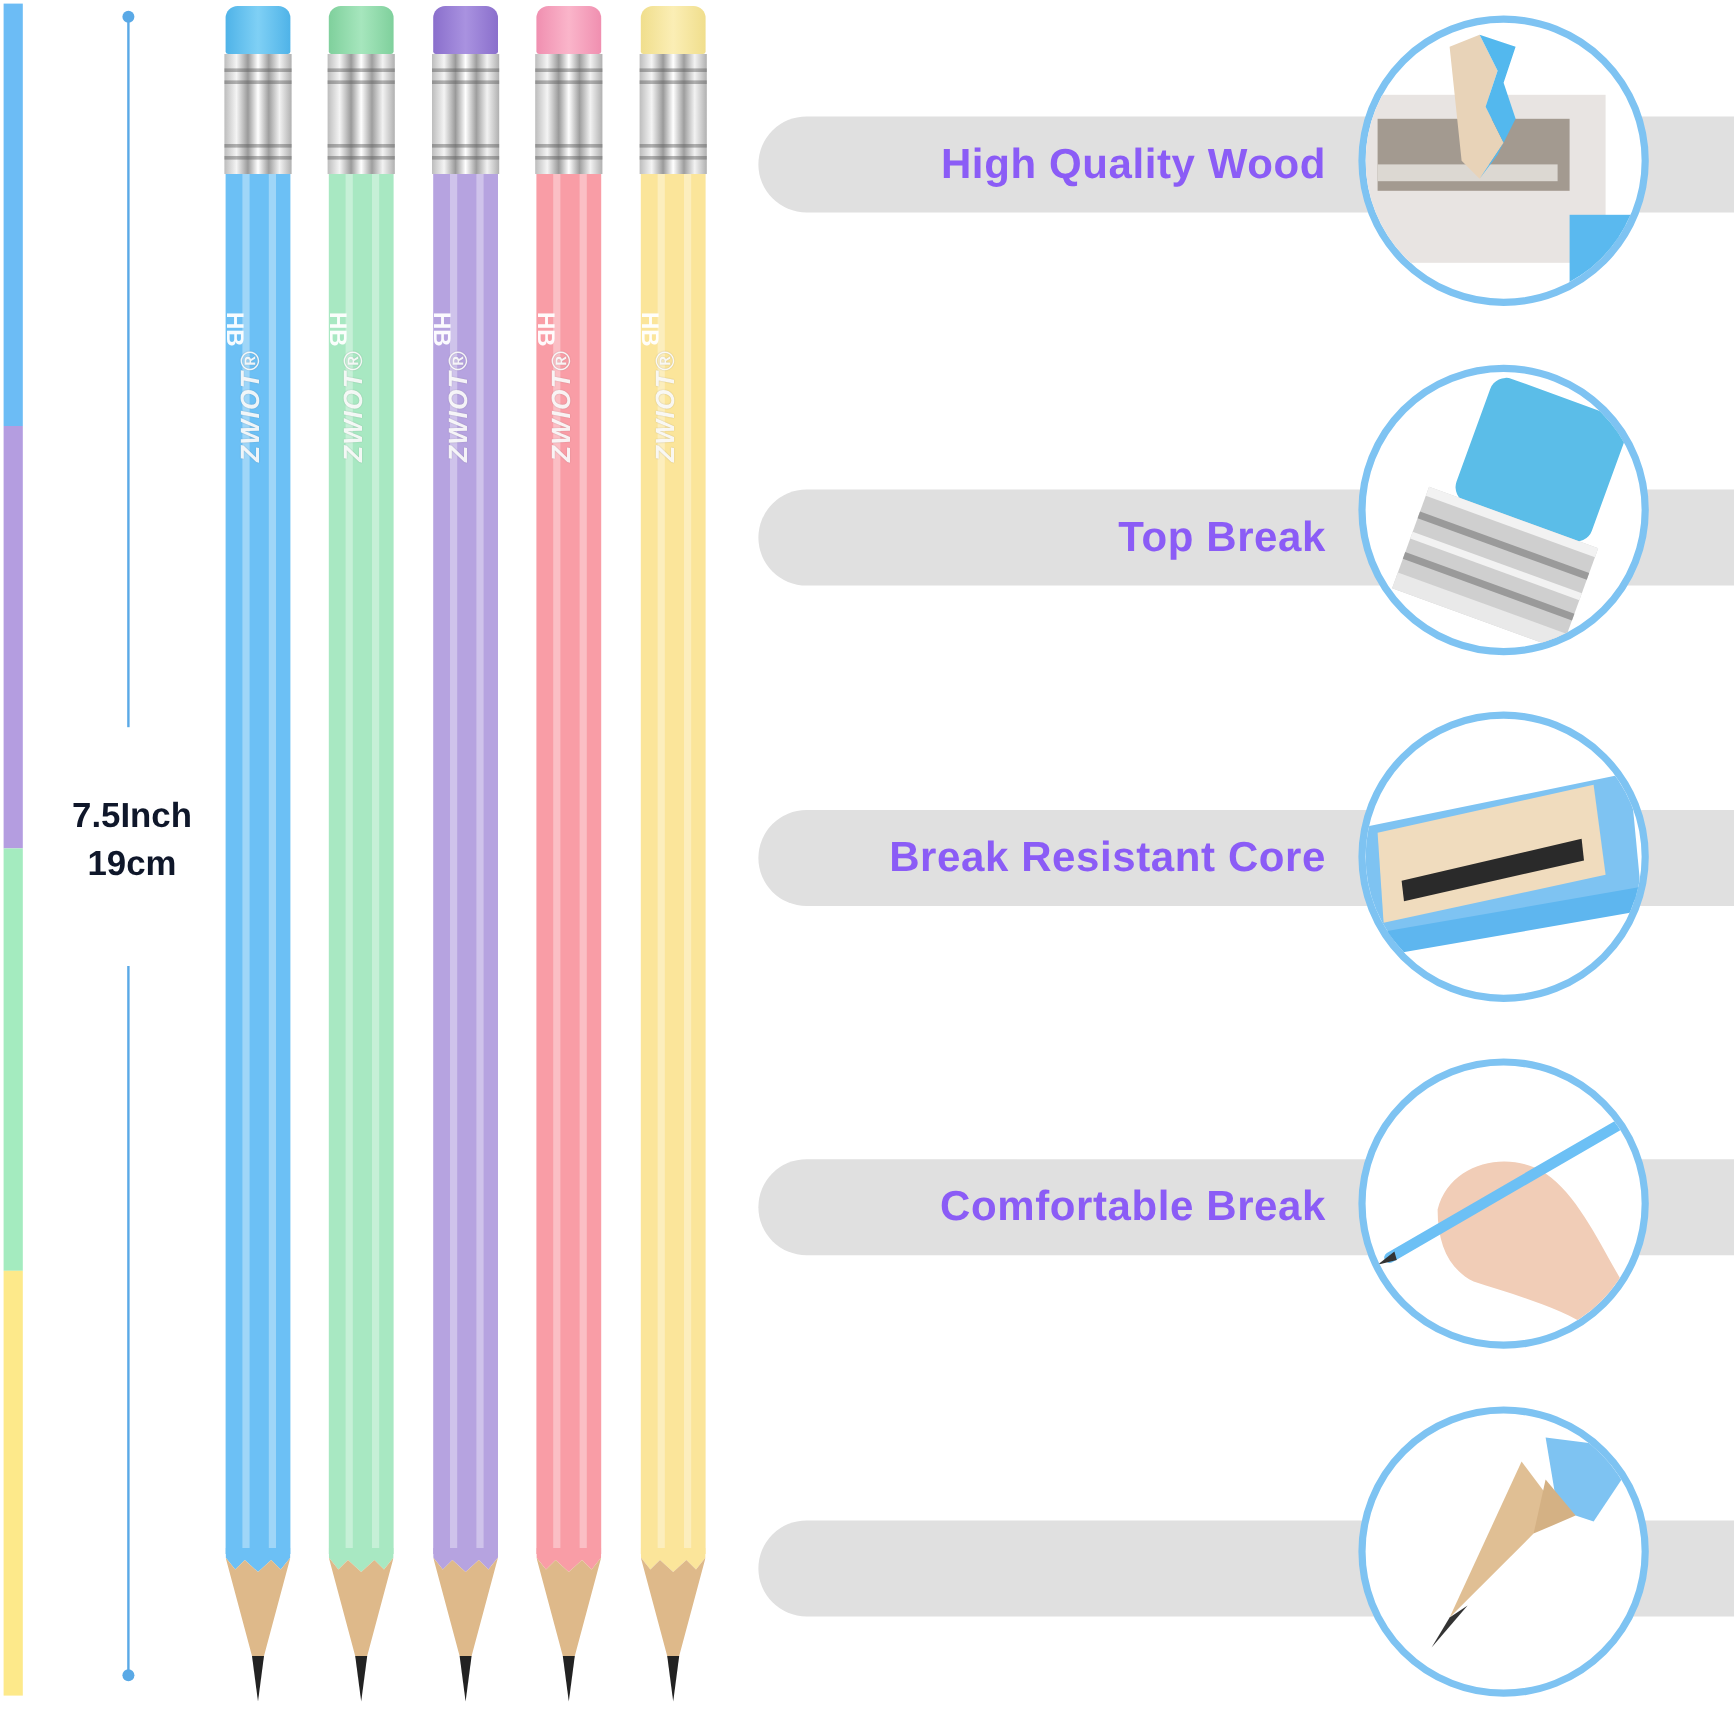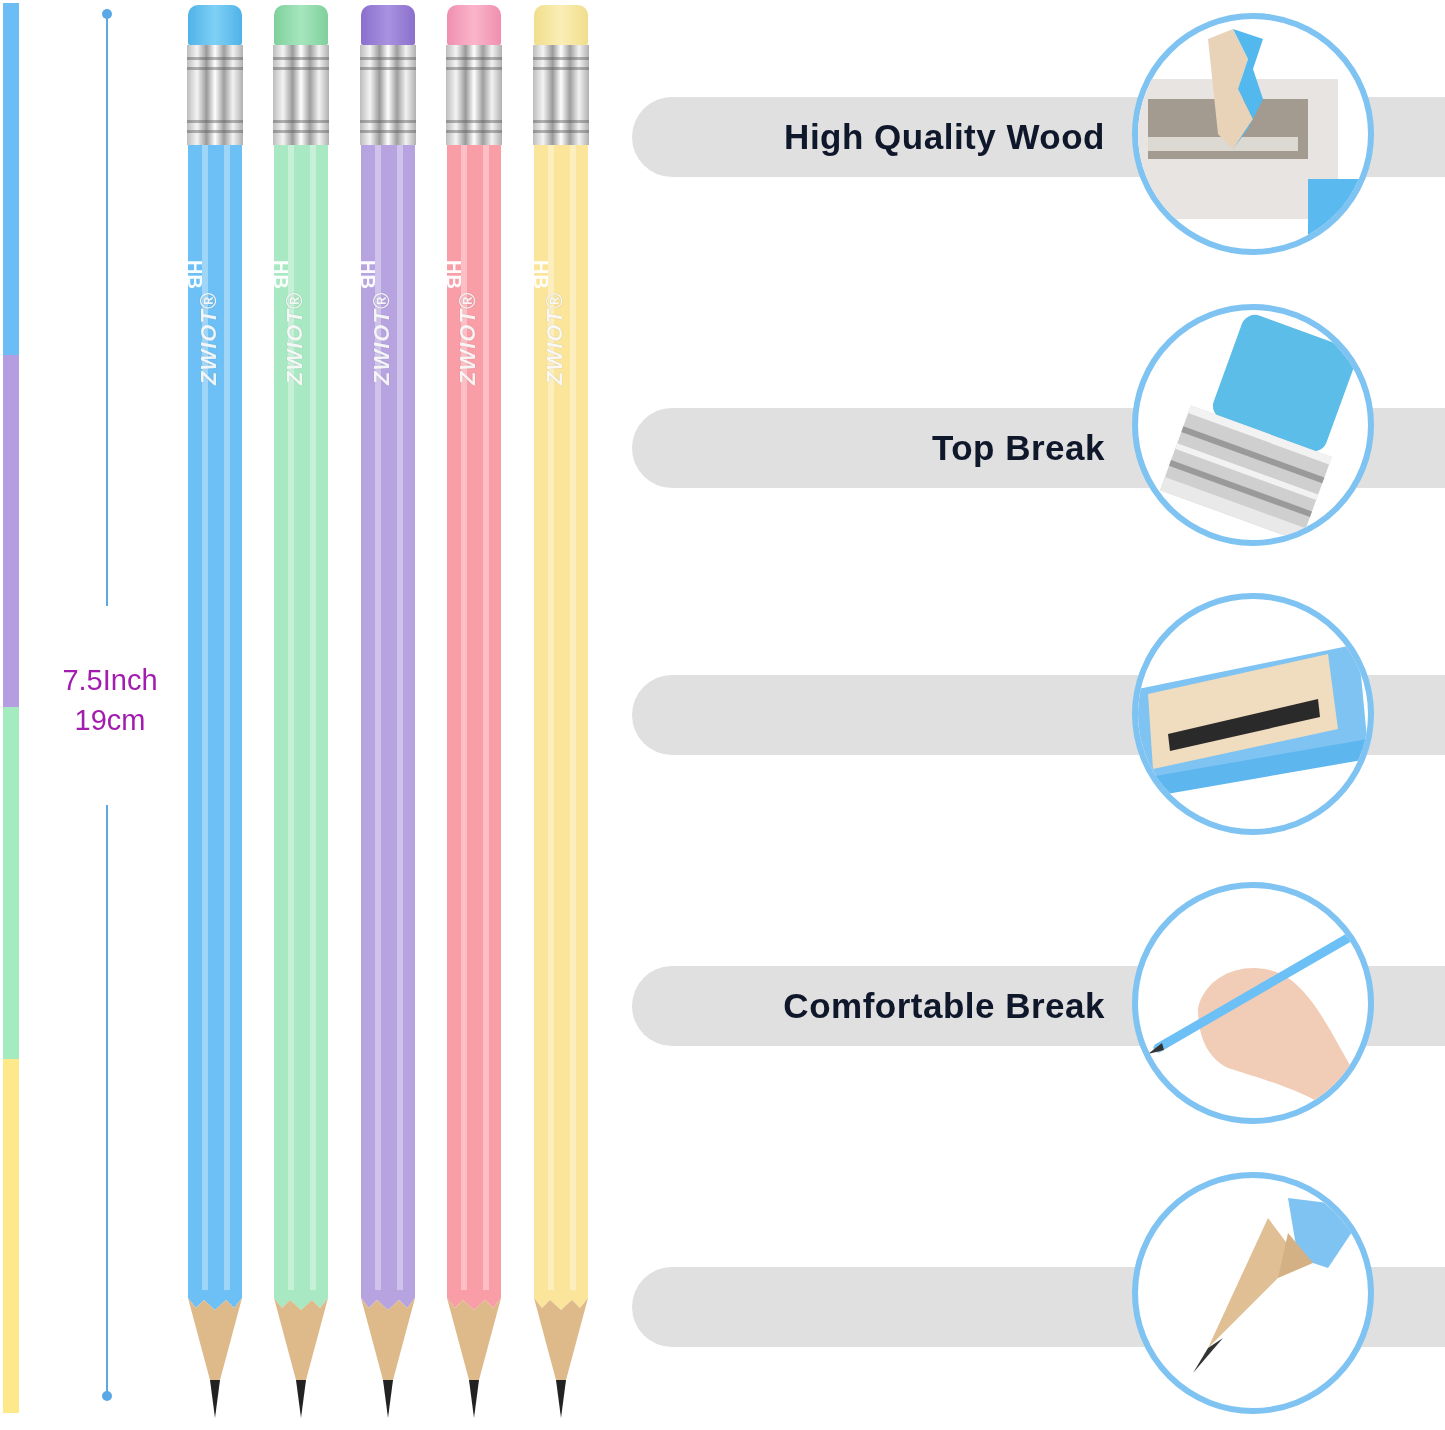--- a/index.html
+++ b/index.html
@@ -7,21 +7,21 @@
          font-family: "Liberation Sans", sans-serif; }
 
   
   .strip { position: absolute; left: 3px; top: 3px; width: 16px; height: 1410px; }
   .strip-seg { width: 100%; }
 
   
   .ruler-line { position: absolute; left: 106px; width: 2px; background: #5aa9e6; }
   .ruler-dot { position: absolute; left: 102px; width: 10px; height: 10px; border-radius: 50%; background: #5aa9e6; }
   .ruler-label { position: absolute; left: 40px; top: 660px; width: 140px; text-align: center;
-                 color: #a21caf; font-weight: normal; font-size: 29px; line-height: 40px; }
+                 color: #0f172a; font-weight: bold; font-size: 29px; line-height: 40px; }
 
   
   .pencil { position: absolute; top: 5px; width: 54px; height: 1412px; }
   .eraser { position: absolute; left: 0; top: 0; width: 54px; height: 40px;
             border-radius: 10px 10px 2px 2px; }
   .ferrule { position: absolute; left: -1px; top: 40px; width: 56px; height: 100px;
              background: linear-gradient(90deg,#bdbdbd 0%,#f4f4f4 18%,#9a9a9a 35%,#ffffff 50%,#9e9e9e 66%,#f2f2f2 82%,#b0b0b0 100%); }
   .ferrule-band { position: absolute; left: 0; width: 100%; height: 3px; background: rgba(90,90,90,0.45); }
   .body { position: absolute; left: 0; top: 140px; width: 54px; height: 1150px; }
   .body-facet { position: absolute; top: 0; width: 6px; height: 100%; background: rgba(255,255,255,0.35); }
@@ -30,21 +30,21 @@
            letter-spacing: 1px; white-space: nowrap; text-shadow: 0 0 1px rgba(0,0,0,0.25); }
   .grade { position: absolute; left: 18px; top: 115px; transform: rotate(90deg); transform-origin: left top;
            color: rgba(255,255,255,0.95); font-size: 20px; font-weight: bold; white-space: nowrap; }
   .tip { position: absolute; left: 0; top: 1285px; width: 54px; height: 130px; }
 
   
   .feature { position: absolute; left: 632px; width: 813px; height: 80px; }
   .pill { position: absolute; left: 0; top: 0; width: 813px; height: 80px; background: #e0e0e0;
           border-radius: 40px 0 0 40px; }
   .feature-label { position: absolute; right: 340px; top: 0; height: 80px; line-height: 80px;
-                   font-size: 35px; font-weight: bold; color: #0f172a; white-space: nowrap; letter-spacing: 0.5px; }
+                   font-size: 35px; font-weight: bold; color: #8b5cf6; white-space: nowrap; letter-spacing: 0.5px; }
   .circle { position: absolute; left: 500px; width: 242px; height: 242px; border-radius: 50%;
             border: 6px solid #7ec3f2; background: #fff; overflow: hidden; box-sizing: border-box; }
 </style>
 </head>
 <body>
 
 <div class="strip">
   <div class="strip-seg" style="height:352px;background:#6cbcf5"></div>
   <div class="strip-seg" style="height:352px;background:#b49de0"></div>
   <div class="strip-seg" style="height:352px;background:#a4ebbf"></div>
@@ -193,20 +193,21 @@
         <rect x="50" y="158" width="150" height="6" fill="#f2f2f2"></rect>
         <rect x="50" y="176" width="150" height="6" fill="#9a9a9a"></rect>
         <rect x="50" y="194" width="150" height="14" fill="#e9e9e9"></rect>
       </g>
     </svg>
   </div>
 </div>
 
 <div class="feature" style="top:675px">
   <div class="pill"></div>
+  <div class="feature-label">Break Resistant Core</div>
   <div class="circle" style="top:-82px">
     <svg width="230" height="230" viewBox="0 0 230 230">
       <polygon points="0,90 220,45 230,150 0,190" fill="#7ec3f2"></polygon>
       <polygon points="10,95 190,55 200,130 15,170" fill="#f0dcbe"></polygon>
       <polygon points="30,135 180,100 182,118 32,152" fill="#2a2a2a"></polygon>
       <polygon points="0,180 230,140 230,160 0,200" fill="#5eb6ef"></polygon>
     </svg>
   </div>
 </div>
 

